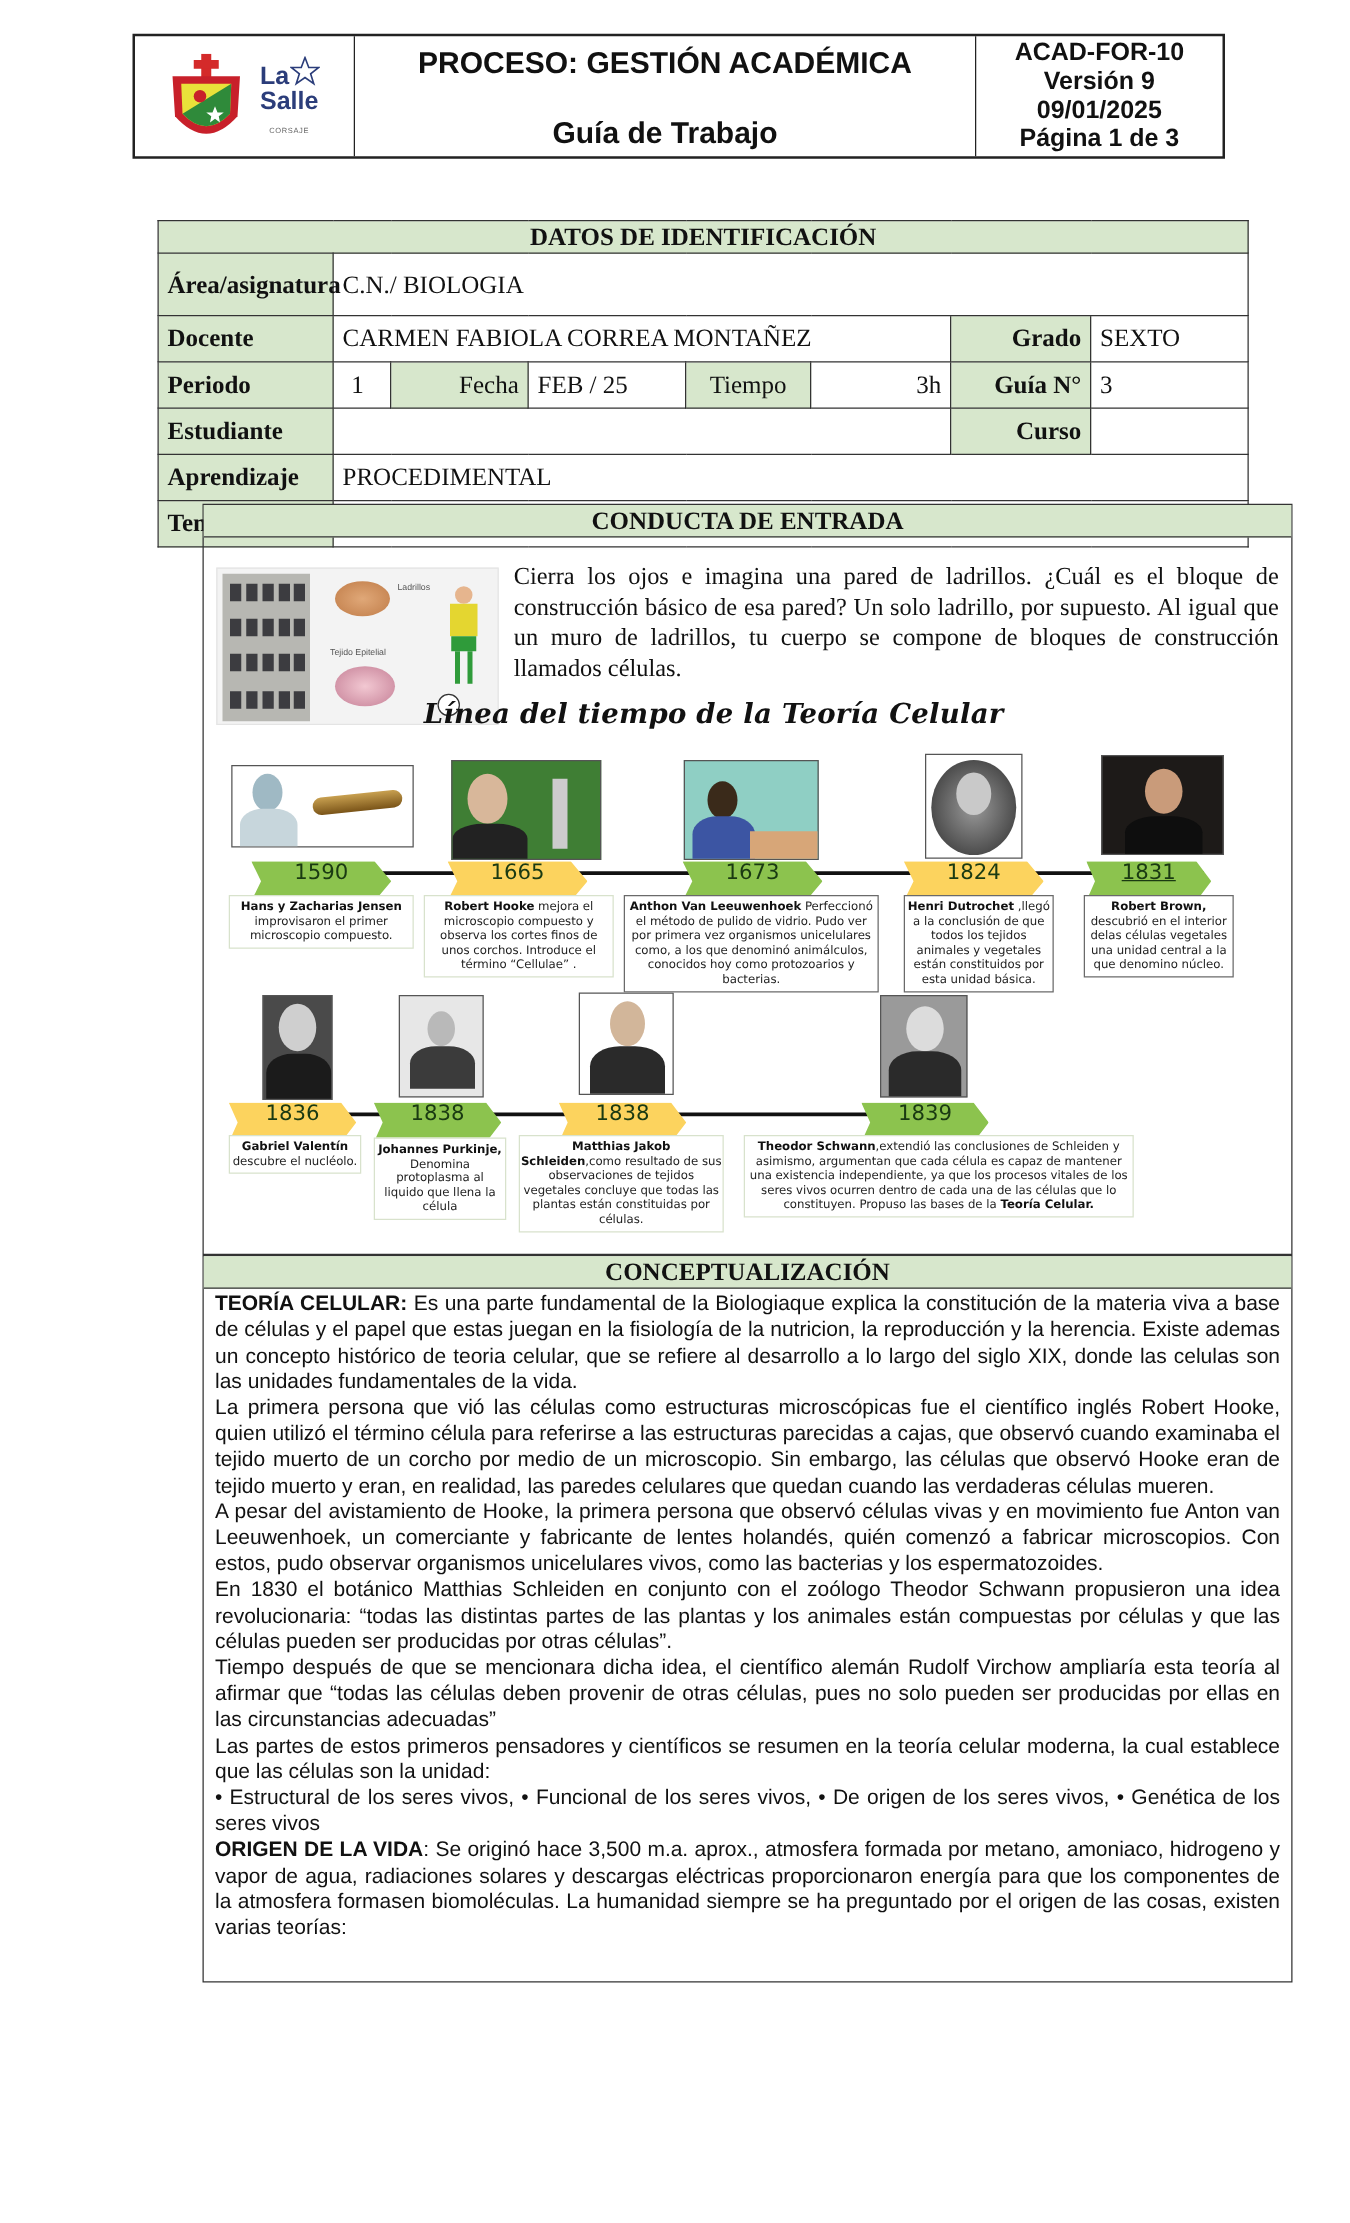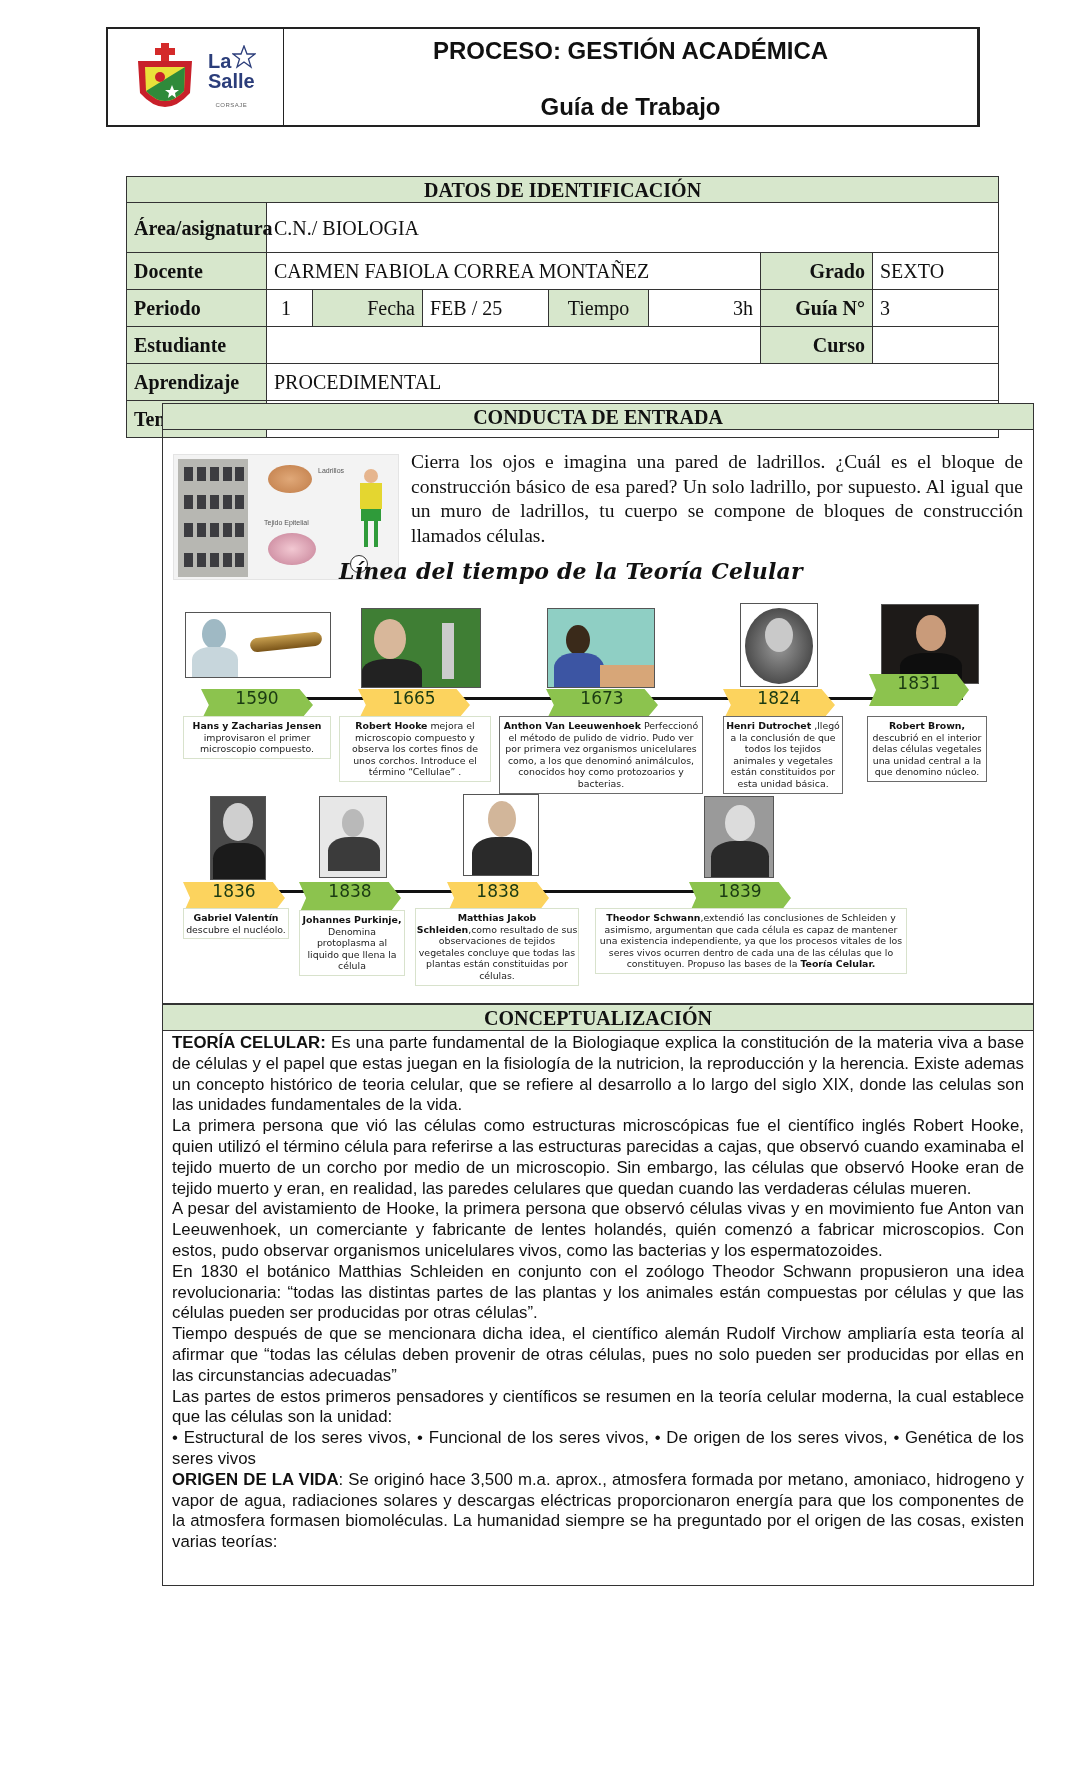--- a/index.html
+++ b/index.html
@@ -105,20 +105,26 @@
       <div>Salle</div>
       <div class="small">CORSAJE</div>
       <svg class="star" viewBox="0 0 24 24">
         <polygon points="12,1 15,9 23,9 16.5,14 19,22 12,17 5,22 7.5,14 1,9 9,9" fill="none" stroke="#2b3d7a" stroke-width="1.3"></polygon>
       </svg>
     </div>
   </div>
   <div class="hdr-mid">
     <div class="hdr-title">PROCESO: GESTIÓN ACADÉMICA</div>
     <div class="hdr-sub">Guía de Trabajo</div>
+  </div>
+  <div class="hdr-right">
+    <div>ACAD-FOR-10</div>
+    <div>Versión 9</div>
+    <div>09/01/2025</div>
+    <div>Página 1 de 3</div>
   </div>
 </div>
 
 <table class="datos">
   <colgroup>
     <col style="width:140px">
       <col style="width:46px">
       <col style="width:110px">
       <col style="width:126px">
     <col style="width:100px">
@@ -232,21 +238,21 @@
   <div class="photo" style="left:718px;top:200px;width:98px;height:80px;background:#1d1a18;">
     <div class="ph-head" style="left:34px;top:10px;width:30px;height:36px;background:#c99b7a;"></div>
     <div class="ph-body" style="left:18px;top:48px;width:62px;height:32px;background:#0e0e0e;"></div>
   </div>
 
   <div class="tl-line" style="left:100px;top:293px;width:700px;"></div>
   <div class="year y-green" style="left:38px;top:285px;width:112px;">1590</div>
   <div class="year y-yellow" style="left:195px;top:285px;width:112px;">1665</div>
   <div class="year y-green" style="left:383px;top:285px;width:112px;">1673</div>
   <div class="year y-yellow" style="left:560px;top:285px;width:112px;">1824</div>
-  <div class="year y-green" style="left:706px;top:270px;width:100px;">1831</div>
+  <div class="year y-green" style="left:706px;top:285px;width:100px;text-decoration:underline;">1831</div>
 
   <div class="desc" style="left:20px;top:312px;width:148px;"><b>Hans y Zacharias Jensen</b><span> improvisaron el primer microscopio compuesto.</span></div>
   <div class="desc" style="left:176px;top:312px;width:152px;"><b>Robert Hooke</b><span> mejora el microscopio compuesto y observa los cortes finos de unos corchos. Introduce el término “Cellulae” .</span></div>
   <div class="desc dark" style="left:336px;top:312px;width:204px;"><b>Anthon Van Leeuwenhoek</b><span> Perfeccionó el método de pulido de vidrio. Pudo ver por primera vez organismos unicelulares como, a los que denominó animálculos, conocidos hoy como protozoarios y bacterias.</span></div>
   <div class="desc dark" style="left:560px;top:312px;width:120px;"><b>Henri Dutrochet</b><span> ,llegó a la conclusión de que todos los tejidos animales y vegetales están constituidos por esta unidad básica.</span></div>
   <div class="desc dark" style="left:704px;top:312px;width:120px;"><b>Robert Brown,</b><br><span> descubrió en el interior delas células vegetales una unidad central a la que denomino núcleo.</span></div>
 
   <div class="photo" style="left:47px;top:392px;width:56px;height:84px;background:#4a4a4a;">
     <div class="ph-head" style="left:12px;top:6px;width:30px;height:38px;background:#cfcfcf;"></div>
     <div class="ph-body" style="left:2px;top:46px;width:52px;height:38px;background:#1b1b1b;"></div>

